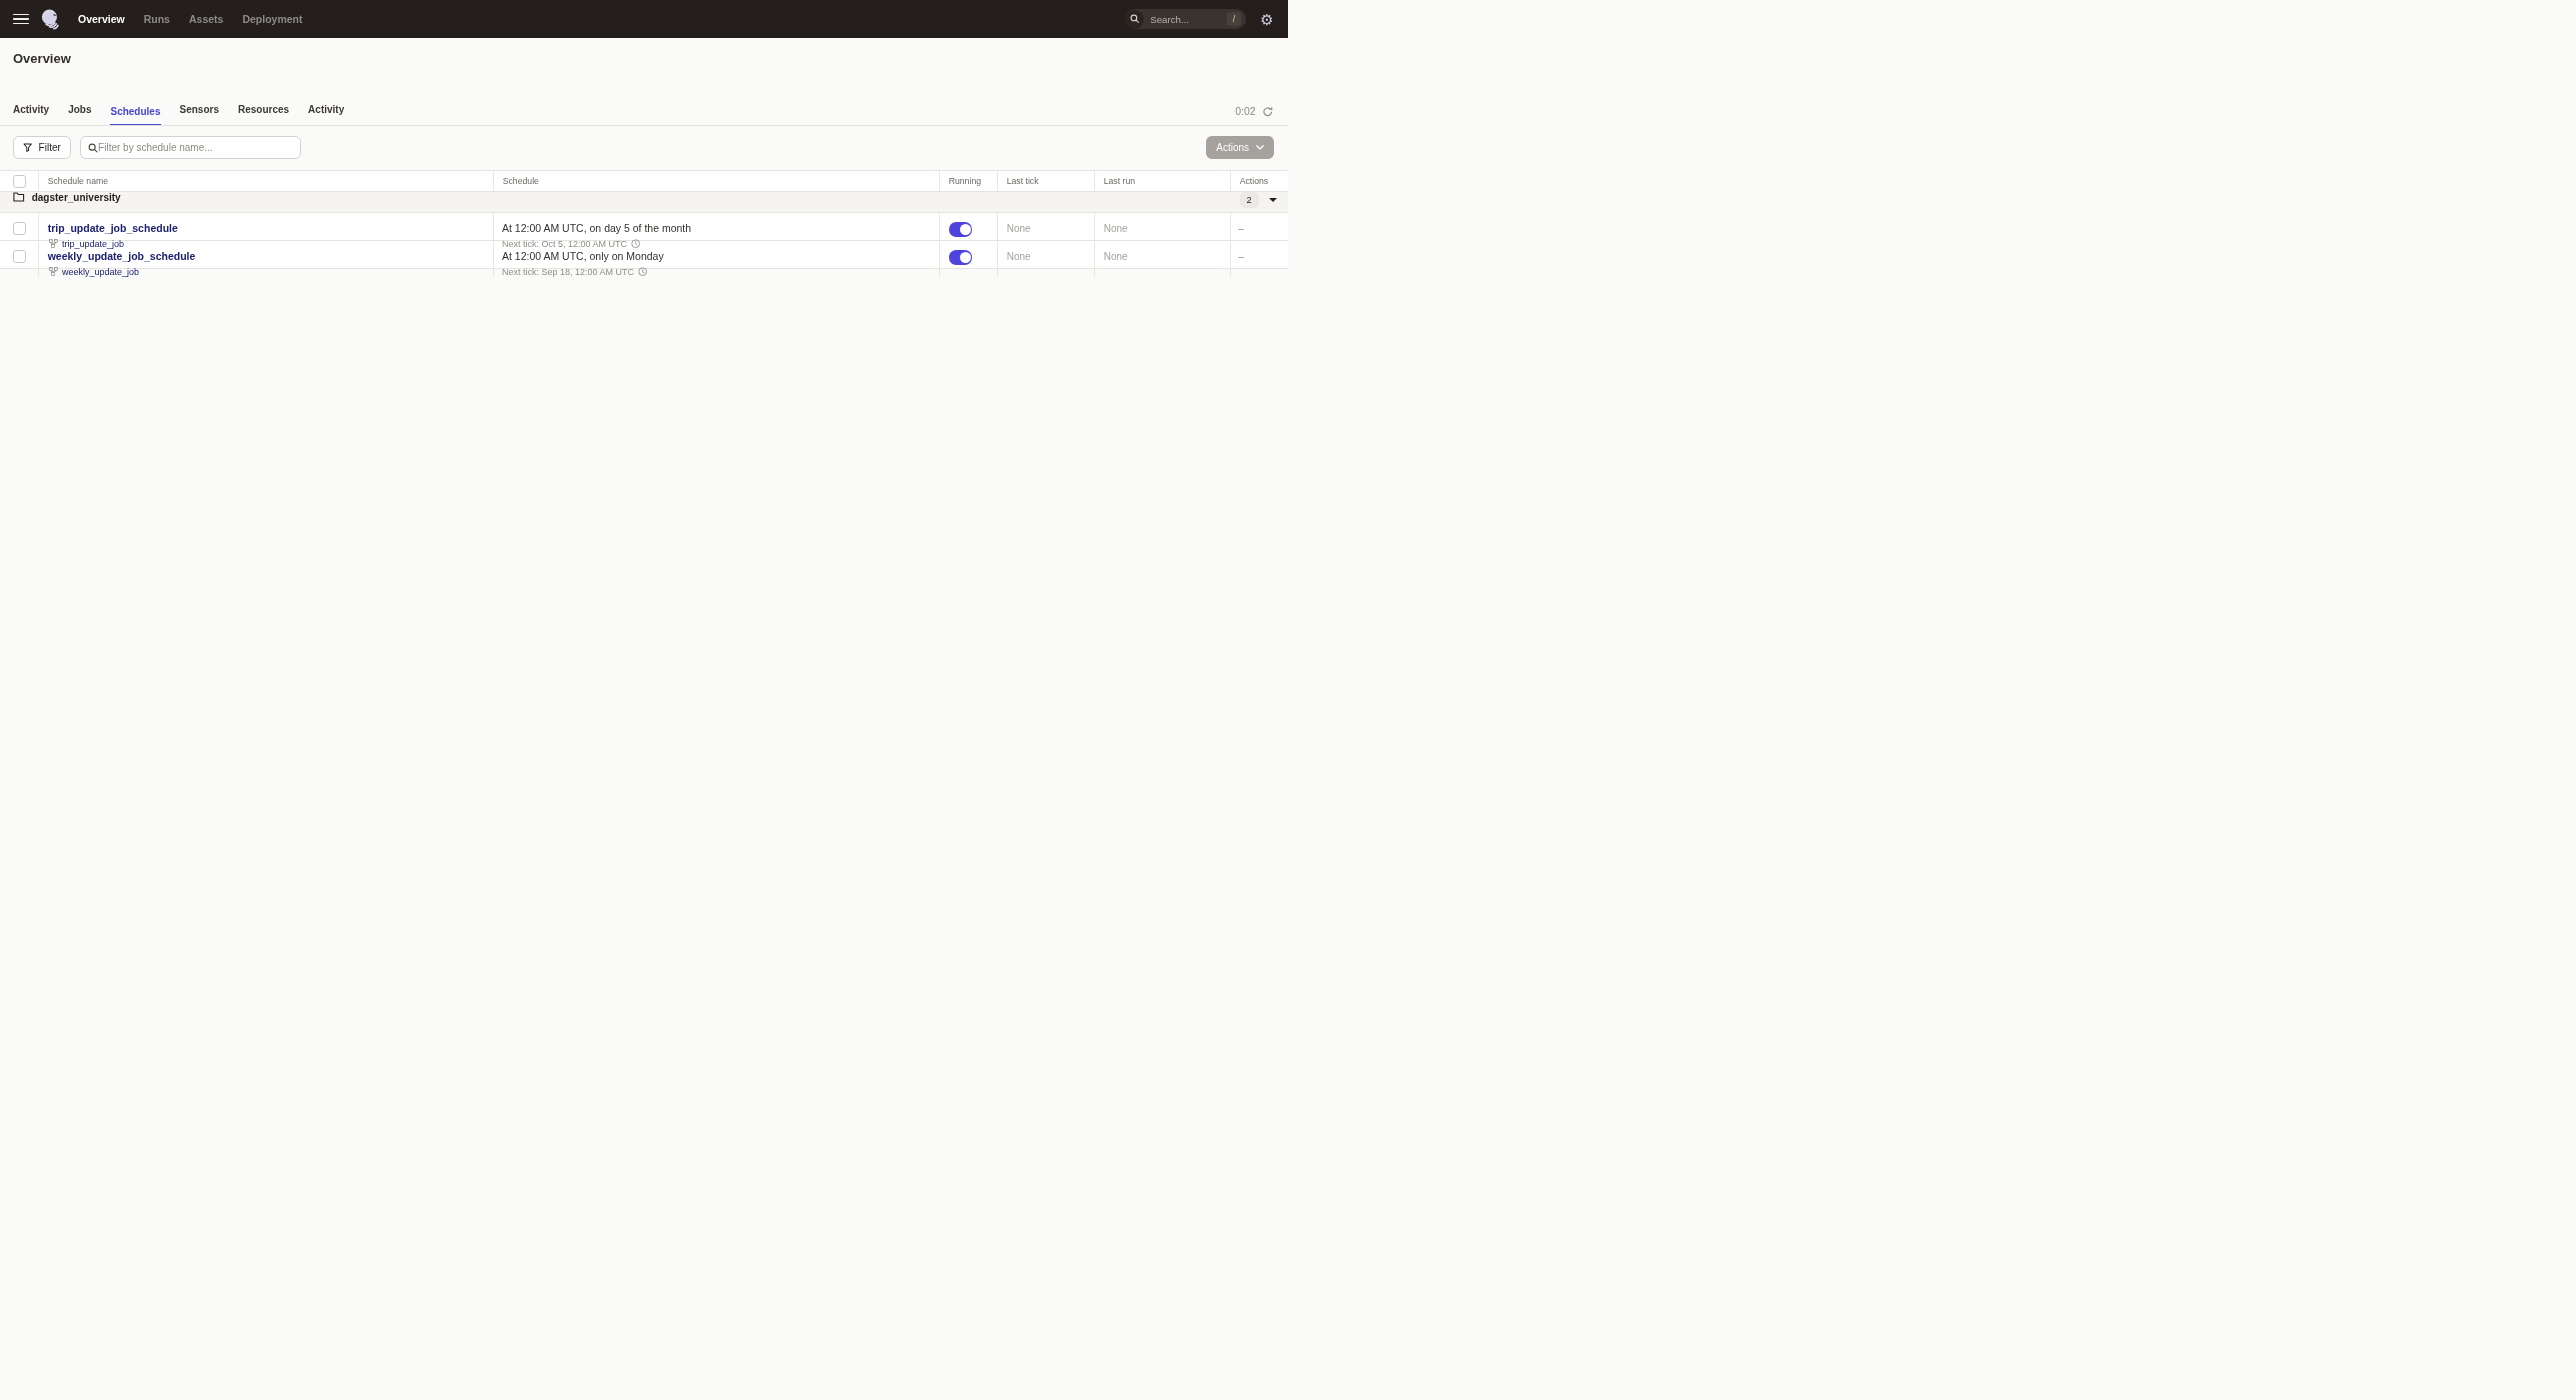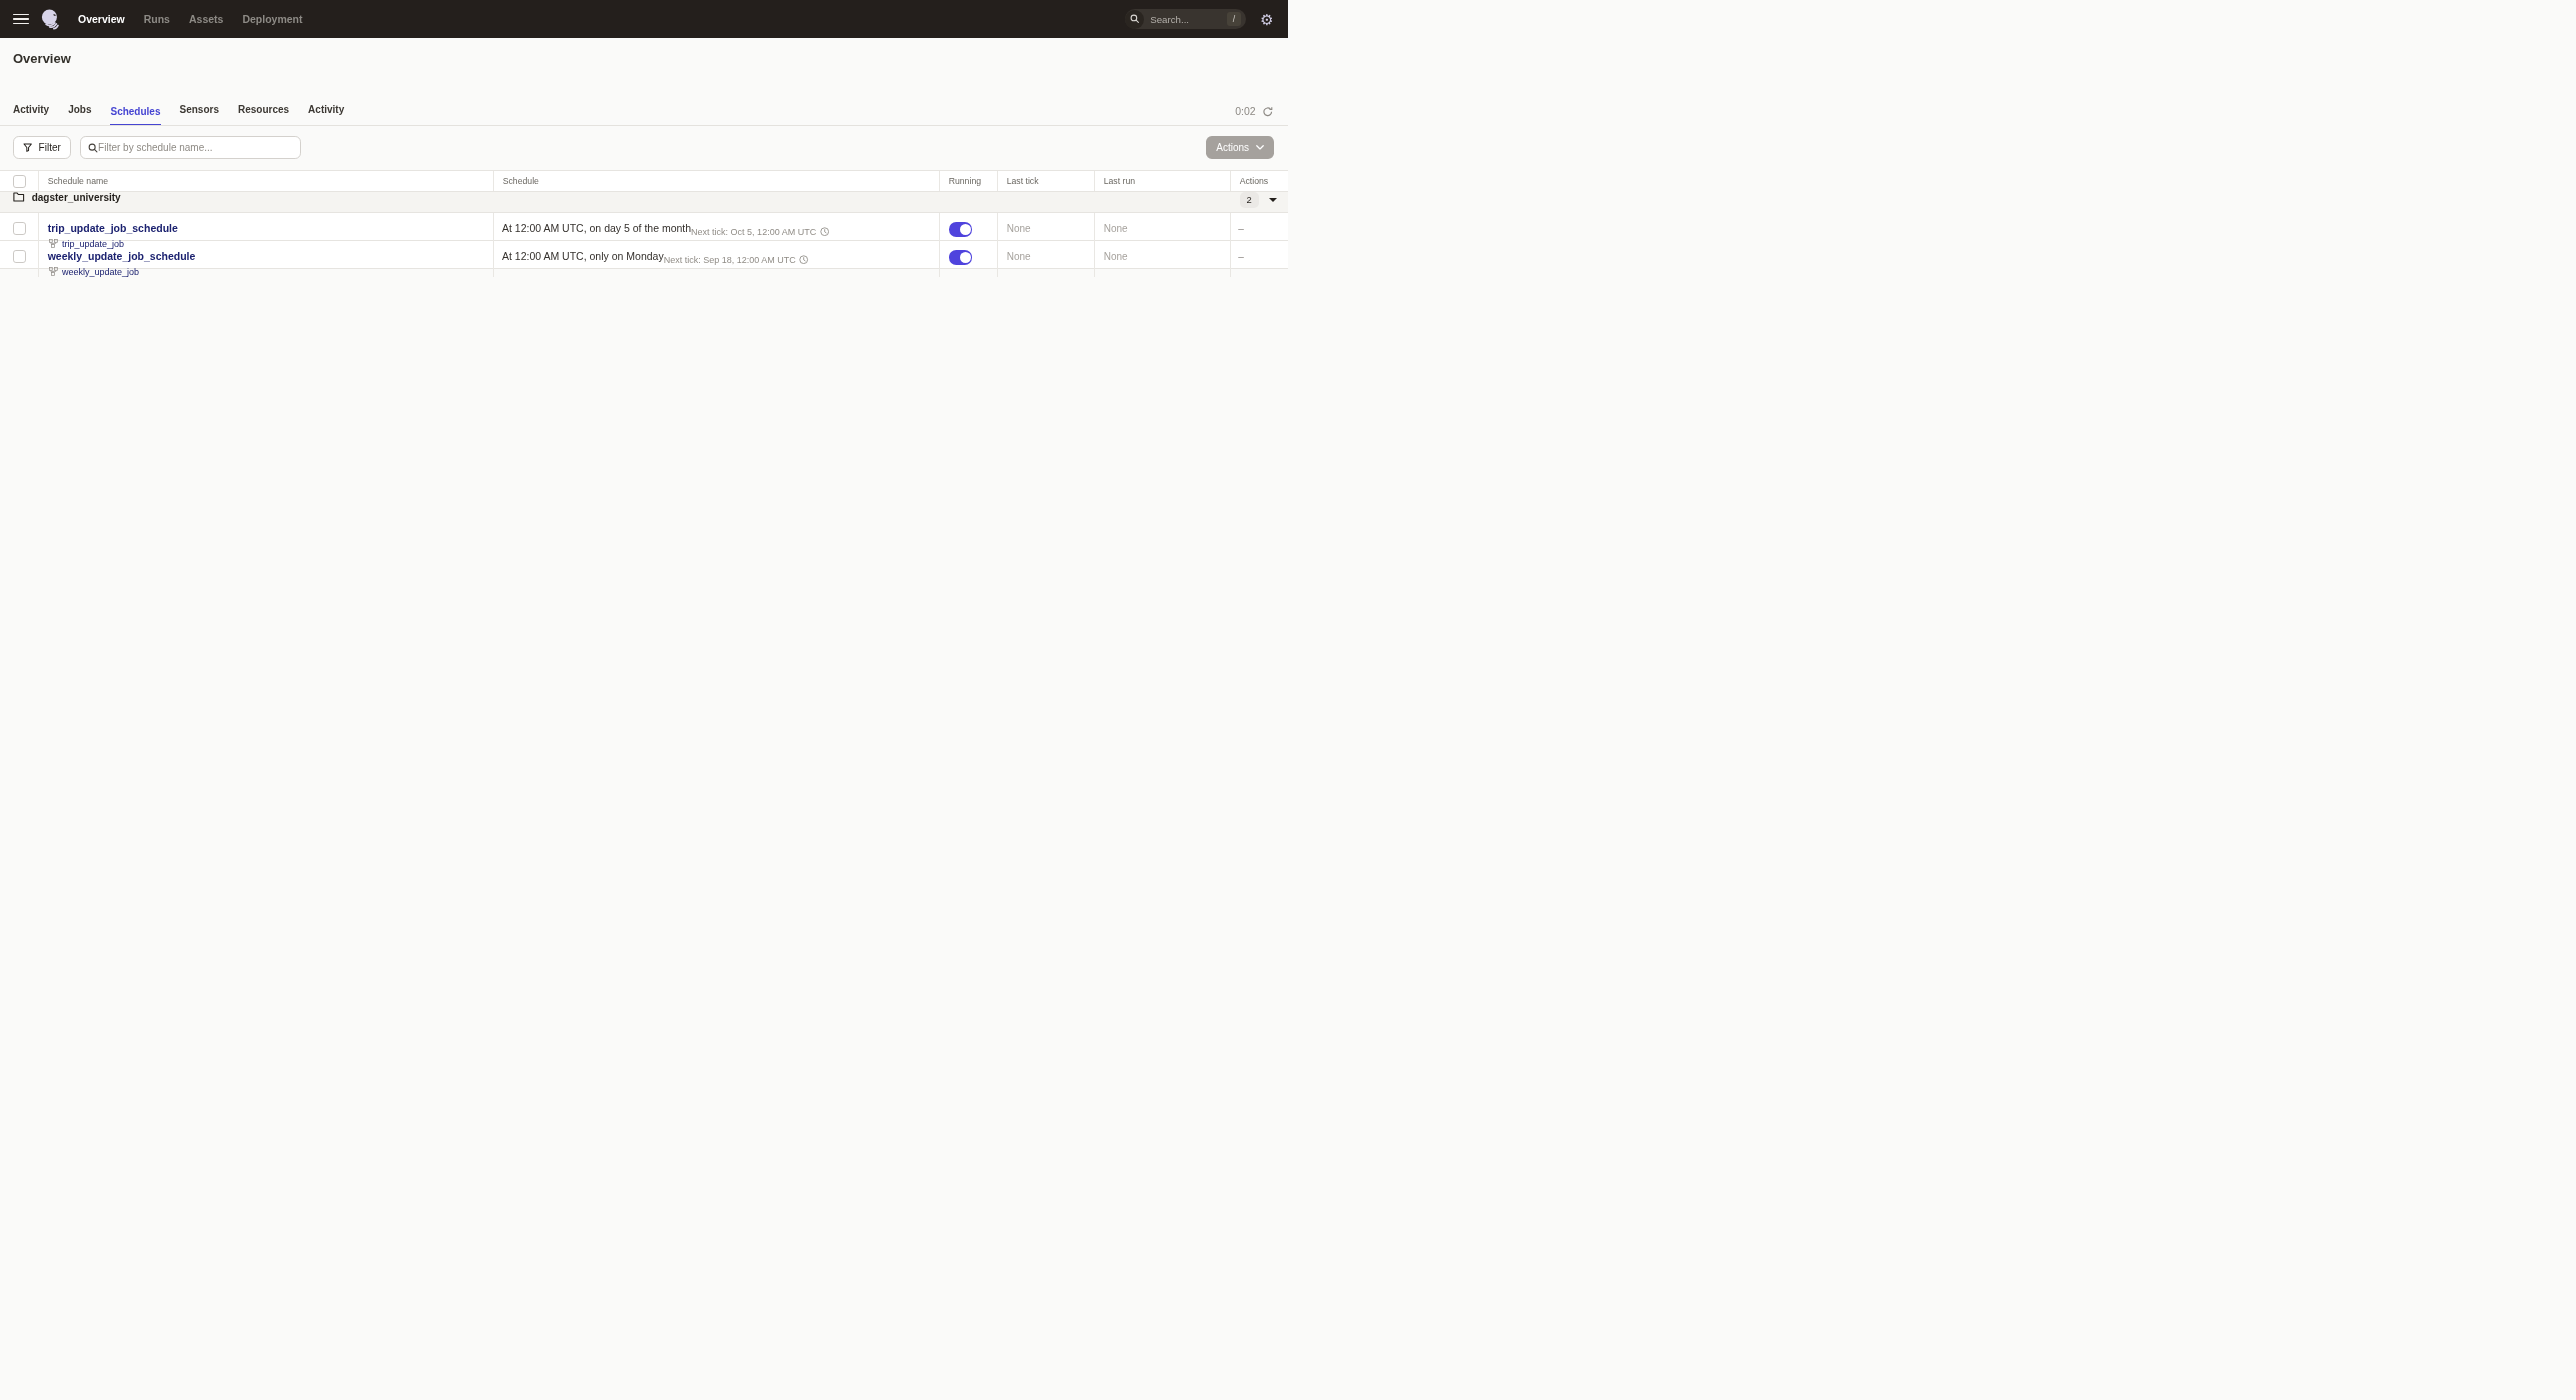--- a/index.html
+++ b/index.html
@@ -56,21 +56,21 @@
   .caret-down { width:0; height:0; border-left:4px solid transparent; border-right:4px solid transparent; border-top:4.7px solid #231f1b; cursor:pointer; }
 
   .data-row { height:28px; background:#ffffff; border-bottom:0.7px solid #e6e4e0; }
   .td { display:flex; }
   .td.check-cell { align-items:flex-start; justify-content:center; padding-top:9.4px; }
   .checkbox { width:13px; height:13px; border:1.4px solid #ccc9c5; border-radius:2.9px; background:#fff; cursor:pointer; }
   .td.name-cell { flex-direction:column; padding:8.7px 0 0 8.7px; }
   .sched-link { font-size:10.5px; font-weight:600; color:#1c2270; text-decoration:none; cursor:pointer; }
   .job-line { display:flex; align-items:center; gap:4.3px; margin-top:5px; margin-left:1.4px; }
   .job-link { font-size:9px; color:#1c2270; text-decoration:none; cursor:pointer; }
-  .td.schedule-cell { padding:8.7px 0 0 8px; }
+  .td.schedule-cell { flex-direction:column; padding:8.7px 0 0 8px; }
   .cron-text { font-size:10.5px; color:#35312d; }
   .next-tick { display:flex; gap:3.6px; margin-top:5px; font-size:9px; color:#908c86; }
   .td.toggle-cell { padding:9.4px 0 0 9.4px; }
   .toggle { width:23px; height:14.4px; border-radius:7.2px; background:#4f43dd; position:relative; cursor:pointer; flex:0 0 auto; }
   .toggle .knob { position:absolute; top:1.4px; right:1.4px; width:11.5px; height:11.5px; border-radius:50%; background:#ffffff; }
   .td.muted-cell { padding:10px 0 0 8.7px; font-size:10px; color:#a6a29d; }
   .td.dash-cell { padding:10px 0 0 7.2px; font-size:10px; color:#8f8b86; }
   .icon { display:inline-flex; flex:0 0 auto; }
 </style>
 </head>

